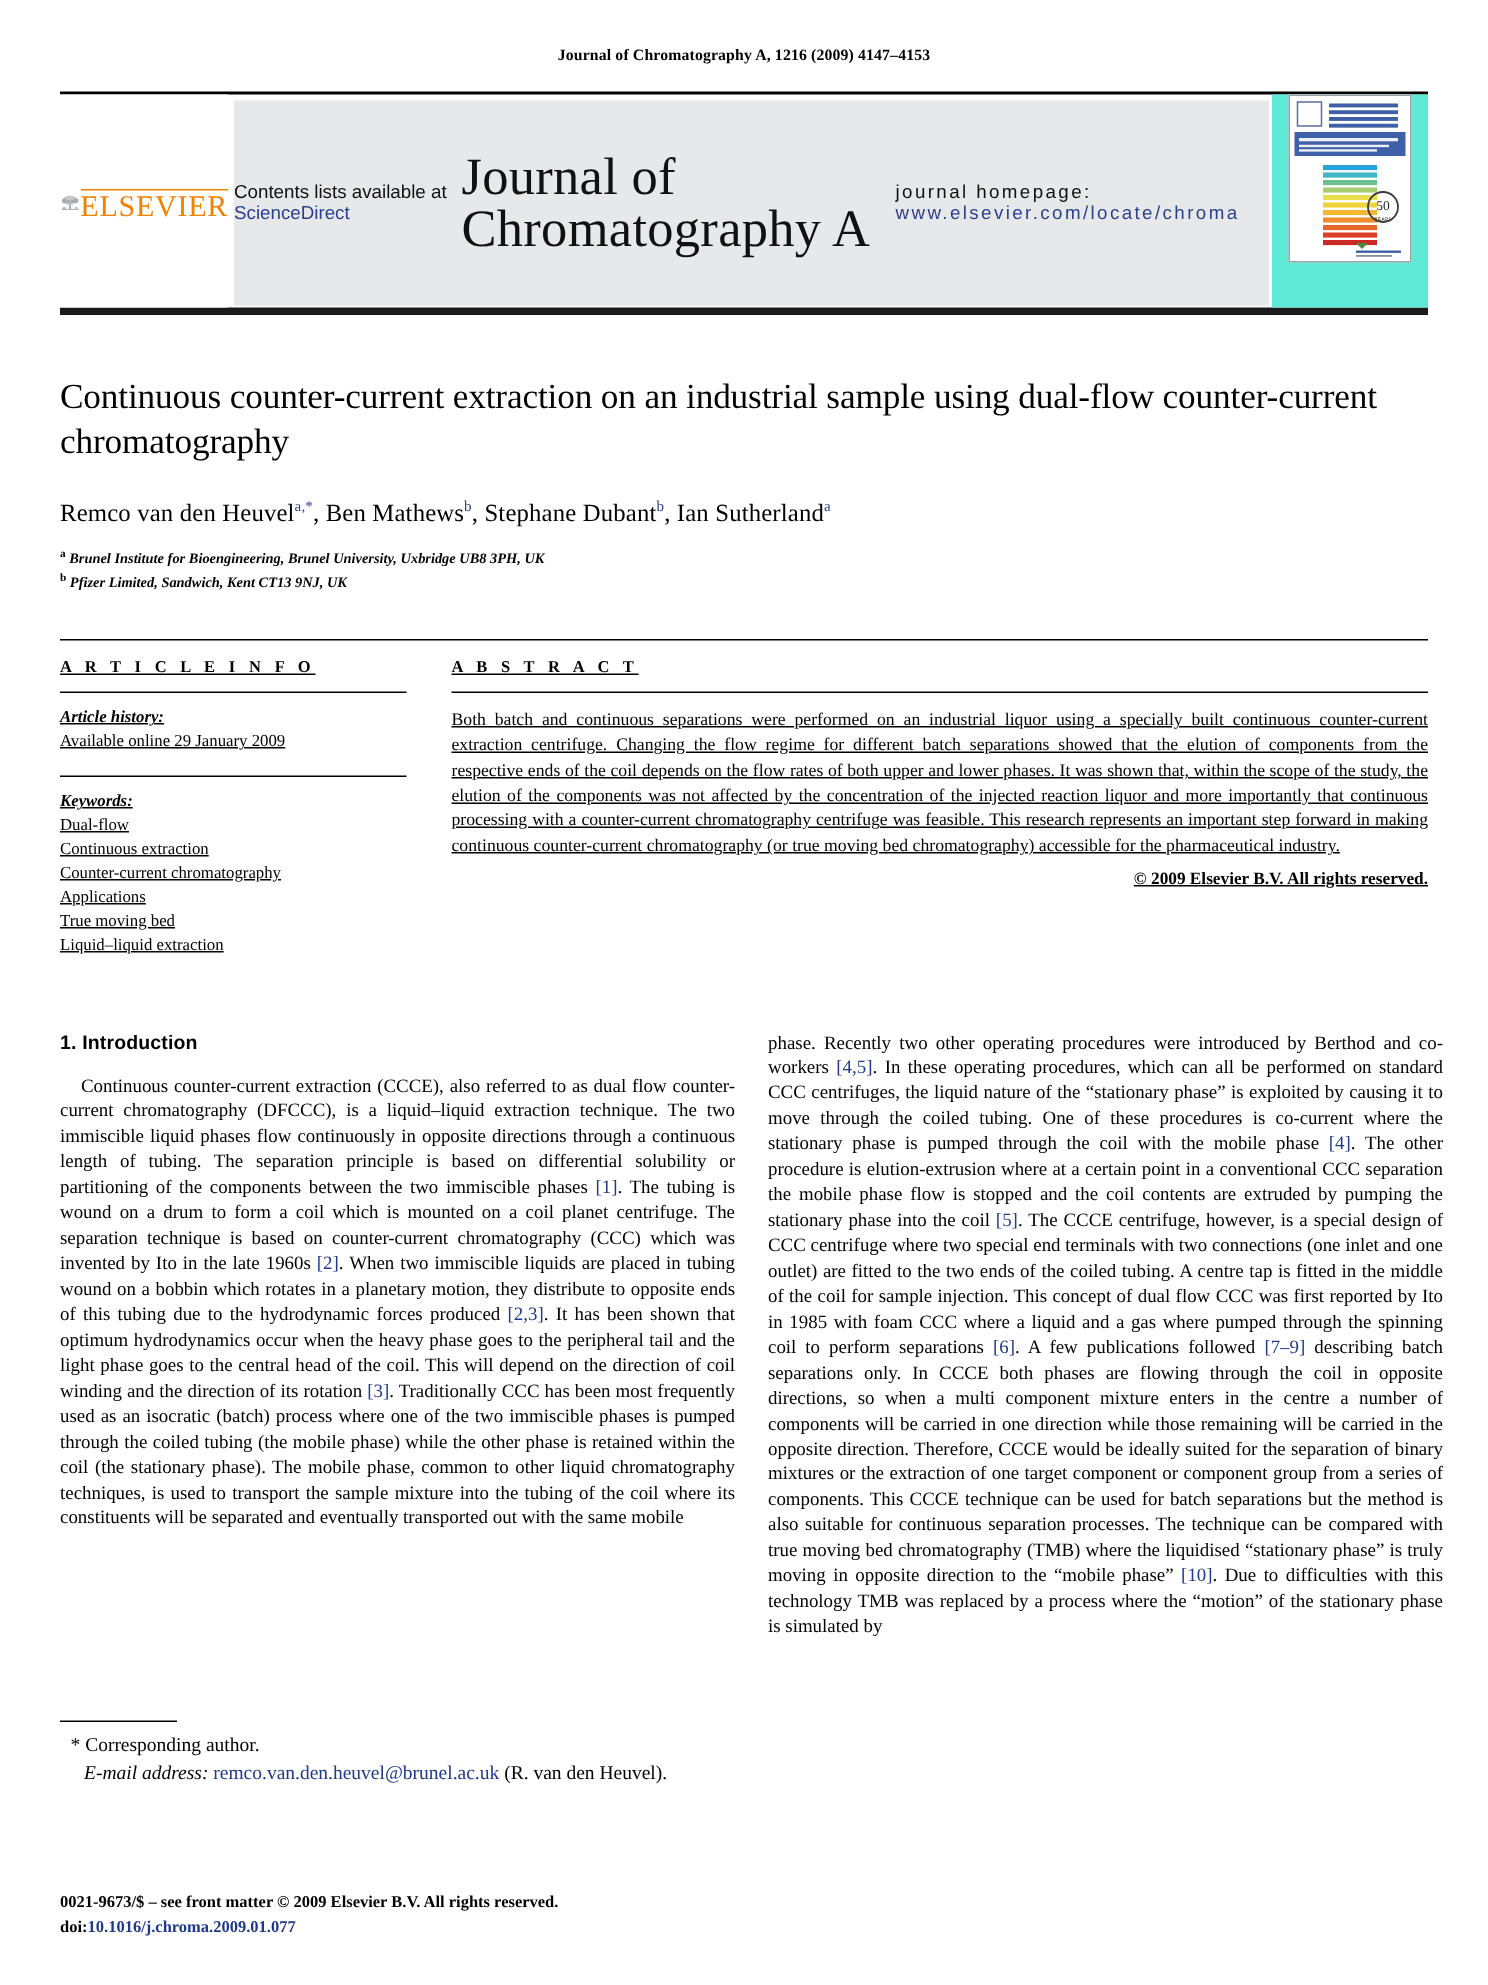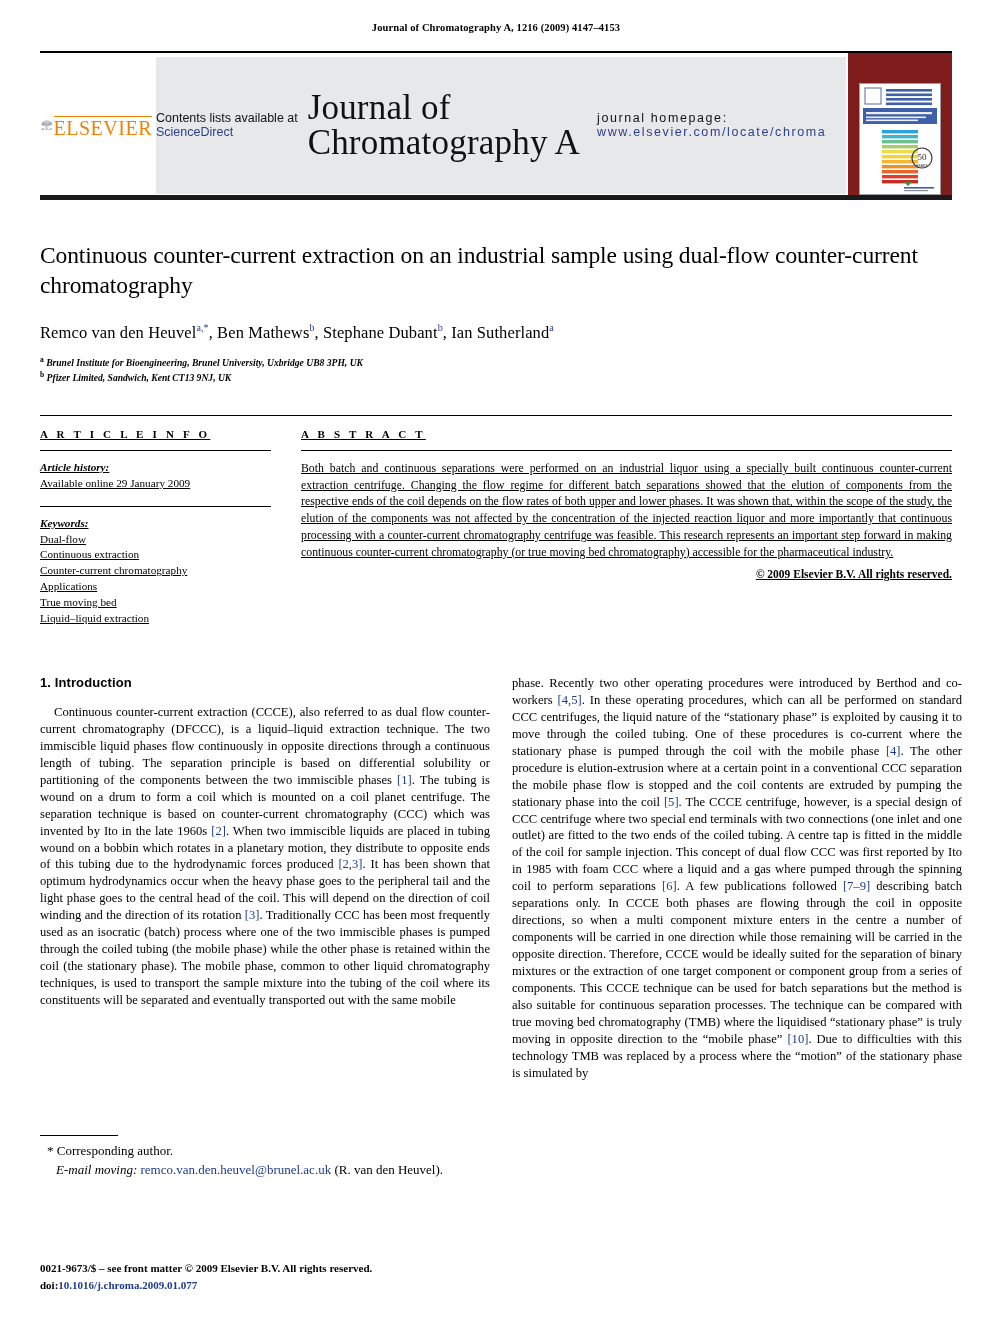--- a/index.html
+++ b/index.html
@@ -23,21 +23,21 @@
     box-sizing: border-box;
     padding: 0;
   }
 
   
   .running-head {
     text-align: center;
     font-size: 10.5px;
     font-weight: bold;
     letter-spacing: .1px;
-    padding-top: 22px;
+    padding-top: 32px;
     font-family: "Liberation Serif", serif;
   }
 
   
   .masthead {
     position: relative;
     margin: 18px 40px 0 40px;
     border-top: 2.5px solid #000;
     border-bottom: 5px solid #1a1a1a;
     height: 142px;
@@ -101,23 +101,23 @@
     color: #111;
     letter-spacing: 1.6px;
   }
   .homepage-line .url {
     color: #2b3f8c;
   }
   .cover-block {
     width: 104px;
     flex: 0 0 104px;
     display: flex;
-    align-items: flex-end;
+    align-items: flex-start;
     justify-content: center;
-    background: #7f1d1d;
+    background: #5eead4;
   }
   .cover-thumb {
     width: 82px;
     height: 112px;
     border: 1px solid #9aa0a6;
     background: #fdfdfd;
     position: relative;
     overflow: hidden;
     box-sizing: border-box;
   }
@@ -415,21 +415,21 @@
       <h2 class="section-heading">1.  Introduction</h2>
       <p class="para">Continuous counter-current extraction (CCCE), also referred to as dual flow counter-current chromatography (DFCCC), is a liquid–liquid extraction technique. The two immiscible liquid phases flow continuously in opposite directions through a continuous length of tubing. The separation principle is based on differential solubility or partitioning of the components between the two immiscible phases <span class="ref">[1]</span>. The tubing is wound on a drum to form a coil which is mounted on a coil planet centrifuge. The separation technique is based on counter-current chromatography (CCC) which was invented by Ito in the late 1960s <span class="ref">[2]</span>. When two immiscible liquids are placed in tubing wound on a bobbin which rotates in a planetary motion, they distribute to opposite ends of this tubing due to the hydrodynamic forces produced <span class="ref">[2,3]</span>. It has been shown that optimum hydrodynamics occur when the heavy phase goes to the peripheral tail and the light phase goes to the central head of the coil. This will depend on the direction of coil winding and the direction of its rotation <span class="ref">[3]</span>. Traditionally CCC has been most frequently used as an isocratic (batch) process where one of the two immiscible phases is pumped through the coiled tubing (the mobile phase) while the other phase is retained within the coil (the stationary phase). The mobile phase, common to other liquid chromatography techniques, is used to transport the sample mixture into the tubing of the coil where its constituents will be separated and eventually transported out with the same mobile</p>
 
       <div class="footnote">
         <div class="footnote-rule"></div>
         <div class="footnote-text">
           <span>*</span>
           <span>Corresponding author.</span>
         </div>
         <div class="footnote-text" style="text-indent:0;">
-          <span class="email-label">E-mail moving:</span>
+          <span class="email-label">E-mail address:</span>
           <span class="mail">remco.van.den.heuvel@brunel.ac.uk</span>
           <span>(R. van den Heuvel).</span>
         </div>
       </div>
     </div>
 
     <div class="bcol">
       <p class="para cont">phase. Recently two other operating procedures were introduced by Berthod and co-workers <span class="ref">[4,5]</span>. In these operating procedures, which can all be performed on standard CCC centrifuges, the liquid nature of the “stationary phase” is exploited by causing it to move through the coiled tubing. One of these procedures is co-current where the stationary phase is pumped through the coil with the mobile phase <span class="ref">[4]</span>. The other procedure is elution-extrusion where at a certain point in a conventional CCC separation the mobile phase flow is stopped and the coil contents are extruded by pumping the stationary phase into the coil <span class="ref">[5]</span>. The CCCE centrifuge, however, is a special design of CCC centrifuge where two special end terminals with two connections (one inlet and one outlet) are fitted to the two ends of the coiled tubing. A centre tap is fitted in the middle of the coil for sample injection. This concept of dual flow CCC was first reported by Ito in 1985 with foam CCC where a liquid and a gas where pumped through the spinning coil to perform separations <span class="ref">[6]</span>. A few publications followed <span class="ref">[7–9]</span> describing batch separations only. In CCCE both phases are flowing through the coil in opposite directions, so when a multi component mixture enters in the centre a number of components will be carried in one direction while those remaining will be carried in the opposite direction. Therefore, CCCE would be ideally suited for the separation of binary mixtures or the extraction of one target component or component group from a series of components. This CCCE technique can be used for batch separations but the method is also suitable for continuous separation processes. The technique can be compared with true moving bed chromatography (TMB) where the liquidised “stationary phase” is truly moving in opposite direction to the “mobile phase” <span class="ref">[10]</span>. Due to difficulties with this technology TMB was replaced by a process where the “motion” of the stationary phase is simulated by</p>
     </div>
   </div>

